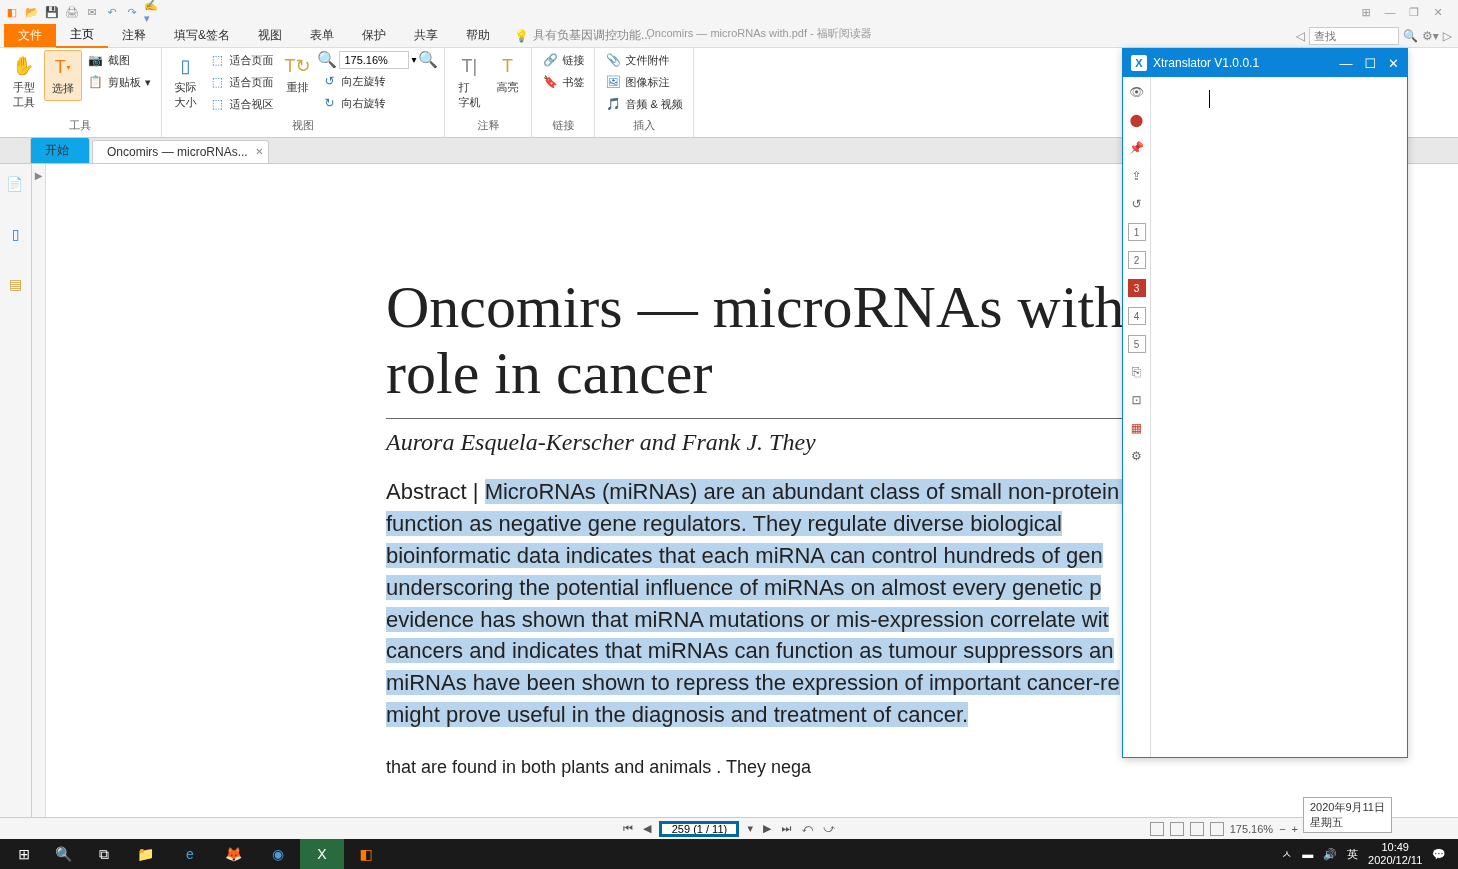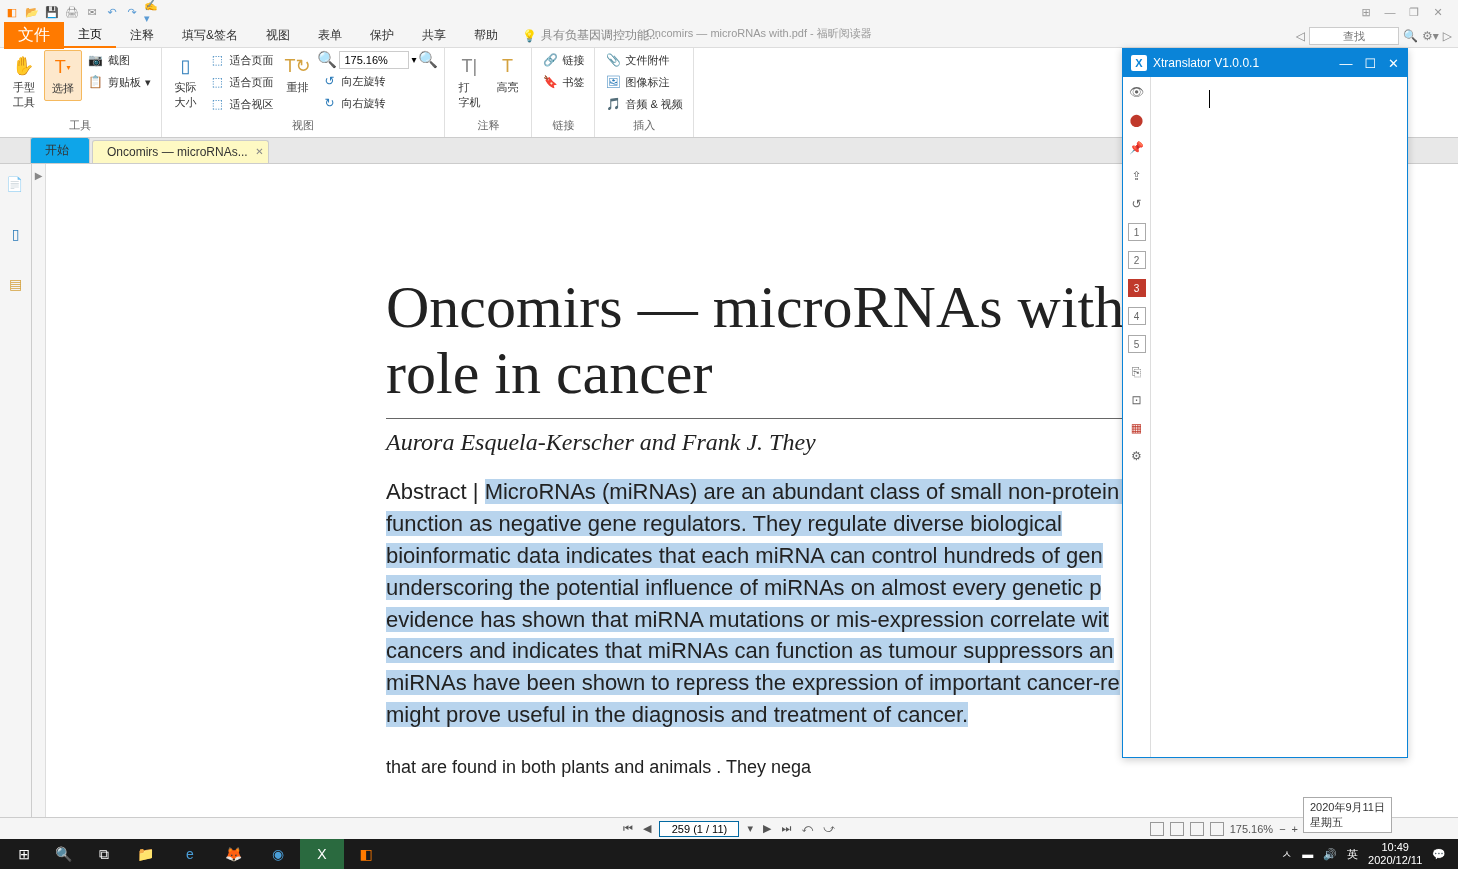--- a/index.html
+++ b/index.html
@@ -8,66 +8,66 @@
 
 .titlebar { height: 24px; background: #f5f5f5; display: flex; align-items: center; padding: 0 4px; color: #888; font-size: 11px; }
 .titlebar .qat { display: flex; gap: 4px; }
 .titlebar .qat span { width: 16px; height: 16px; display: flex; align-items: center; justify-content: center; cursor: pointer; }
 .titlebar .title { flex: 1; text-align: center; color: #999; margin-top: 42px; }
 .titlebar .winbtns { display: flex; gap: 8px; padding-right: 8px; }
 .titlebar .winbtns span { width: 16px; height: 16px; display: flex; align-items: center; justify-content: center; cursor: pointer; color: #999; }
 
 
 .menutabs { height: 24px; background: #f5f5f5; display: flex; align-items: center; padding-left: 4px; border-bottom: 1px solid #ddd; }
-.menutabs .filetab { background: #ff7a00; color: #fff; padding: 3px 14px; font-size: 16px; }
+.menutabs .filetab { background: #ff7a00; color: #fff; padding: 3px 14px; font-size: 12px; }
 .menutabs .tab { padding: 3px 14px; font-size: 12px; color: #333; cursor: pointer; }
 .menutabs .tab.active { border-bottom: 2px solid #ff7a00; color: #000; }
 .menutabs .lightbulb { margin-left: 10px; color: #888; font-size: 12px; display: flex; align-items: center; gap: 4px; }
 .menutabs .right { margin-left: auto; display: flex; align-items: center; gap: 4px; padding-right: 6px; }
-.menutabs .searchbox { border: 1px solid #ccc; font-size: 11px; padding: 1px 4px; width: 90px; height: 18px; text-align: center; }
+.menutabs .searchbox { border: 1px solid #ccc; font-size: 11px; padding: 1px 4px; width: 90px; height: 18px; }
 .menutabs .searchicon { color: #888; font-size: 12px; }
 
 
 .ribbon { height: 90px; background: #fff; display: flex; border-bottom: 1px solid #ccc; }
 .rgroup { border-right: 1px solid #e0e0e0; padding: 2px 6px; display: flex; flex-direction: column; justify-content: space-between; }
 .rgroup .label { text-align: center; font-size: 11px; color: #666; padding-bottom: 2px; }
 .rgroup .items { display: flex; gap: 2px; flex: 1; align-items: flex-start; }
 .bigbtn { display: flex; flex-direction: column; align-items: center; padding: 4px 6px; cursor: pointer; font-size: 11px; color: #333; gap: 2px; }
 .bigbtn.sel { background: #fde8cc; border: 1px solid #f5b95e; border-radius: 2px; }
 .bigbtn .ico { width: 24px; height: 24px; display: flex; align-items: center; justify-content: center; font-size: 18px; }
 .smbtn { display: flex; align-items: center; gap: 4px; padding: 2px 4px; cursor: pointer; font-size: 11px; color: #333; }
 .smbtn .ico { width: 16px; height: 16px; display: flex; align-items: center; justify-content: center; font-size: 12px; }
 .vstack { display: flex; flex-direction: column; gap: 2px; }
 .zoombox { border: 1px solid #ccc; font-size: 11px; padding: 1px 4px; width: 70px; height: 18px; }
 
 
 .doctabs { height: 26px; background: #e8e8e8; display: flex; align-items: flex-end; padding-left: 30px; border-bottom: 1px solid #ccc; }
 .doctab { background: #0ea5e9; border: 1px solid #ccc; border-bottom: none; padding: 4px 20px 4px 14px; font-size: 12px; color: #333; margin-right: 2px; position: relative; border-radius: 3px 3px 0 0; }
-.doctab.active { background: #fef9c3; }
+.doctab.active { background: #ffffff; }
 .doctab .close { position: absolute; right: 4px; top: 5px; font-size: 10px; color: #888; cursor: pointer; }
 
 
 .main { display: flex; height: calc(100% - 24px - 24px - 90px - 26px - 22px - 30px); }
 .leftbar { width: 32px; background: #f5f5f5; border-right: 1px solid #ccc; display: flex; flex-direction: column; align-items: center; padding-top: 10px; gap: 30px; }
 .leftbar span { width: 20px; height: 20px; cursor: pointer; display: flex; align-items: center; justify-content: center; color: #888; font-size: 14px; }
 .leftexpand { width: 14px; background: #f5f5f5; border-right: 1px solid #ddd; display:flex; align-items:flex-start; justify-content:center; padding-top:6px; color:#888; font-size:10px; cursor:pointer; }
 
 .docarea { flex: 1; background: #888; overflow: hidden; position: relative; display: flex; justify-content: center; }
 .page { background: #fff; margin-top: 0; width: 100%; height: 100%; padding: 110px 0 0 0; position: relative; overflow: hidden; }
 .paper { margin-left: 340px; }
 .paper h1 { font-family: Georgia, serif; font-weight: 400; font-size: 60px; color: #222; line-height: 1.1; border-bottom: 1px solid #666; padding-bottom: 12px; margin-bottom: 10px; width: 780px; }
 .paper .authors { font-family: Georgia, serif; font-style: italic; font-size: 24px; color: #222; margin-bottom: 20px; }
 .paper .abstract { font-family: Georgia, serif; font-size: 22px; color: #222; line-height: 1.45; width: 780px; }
 .paper .abstract .hl { background: #b8d4ed; }
 .paper .body { font-family: Georgia, serif; font-size: 18px; color: #222; margin-top: 26px; width: 780px; display:flex; gap:40px; }
 .paper .body .col { flex:1; }
 
 
 .pagenav { height: 22px; background: #f5f5f5; border-top: 1px solid #ccc; display: flex; align-items: center; justify-content: center; gap: 6px; font-size: 11px; color: #555; }
-.pagenav input { border: 1px solid #0369a1; font-size: 11px; width: 80px; text-align: center; height: 16px; }
+.pagenav input { border: 3px solid #0369a1; font-size: 11px; width: 80px; text-align: center; height: 16px; }
 .pagenav .navbtn { cursor: pointer; padding: 0 2px; }
 .pagenav .right { position: absolute; right: 160px; display: flex; gap: 6px; align-items: center; }
 .pagenav .viewbtn { width: 14px; height: 14px; border: 1px solid #999; cursor: pointer; }
 
 
 .xpanel { position: absolute; top: 48px; right: 50px; width: 286px; height: 710px; background: #fff; border: 1px solid #0a84d8; box-shadow: 0 2px 8px rgba(0,0,0,0.2); display: flex; flex-direction: column; z-index: 100; }
 .xpanel .xtitle { height: 28px; background: #0a84d8; color: #fff; display: flex; align-items: center; padding: 0 8px; font-size: 12px; }
 .xpanel .xtitle .xicon { width: 16px; height: 16px; background: #fff; color: #0a84d8; display: flex; align-items: center; justify-content: center; font-weight: bold; border-radius: 2px; margin-right: 6px; font-size: 11px; }
 .xpanel .xtitle .xbtns { margin-left: auto; display: flex; gap: 12px; }
 .xpanel .xtitle .xbtns span { cursor: pointer; font-size: 13px; }

